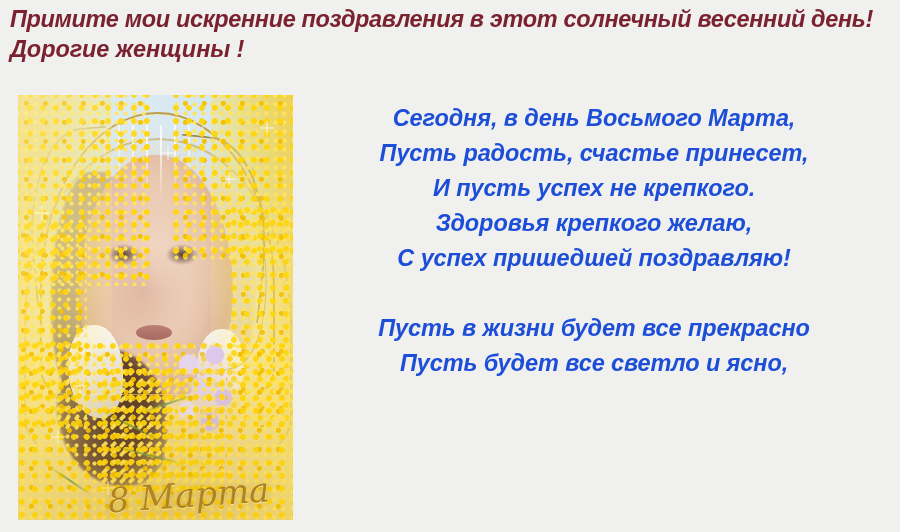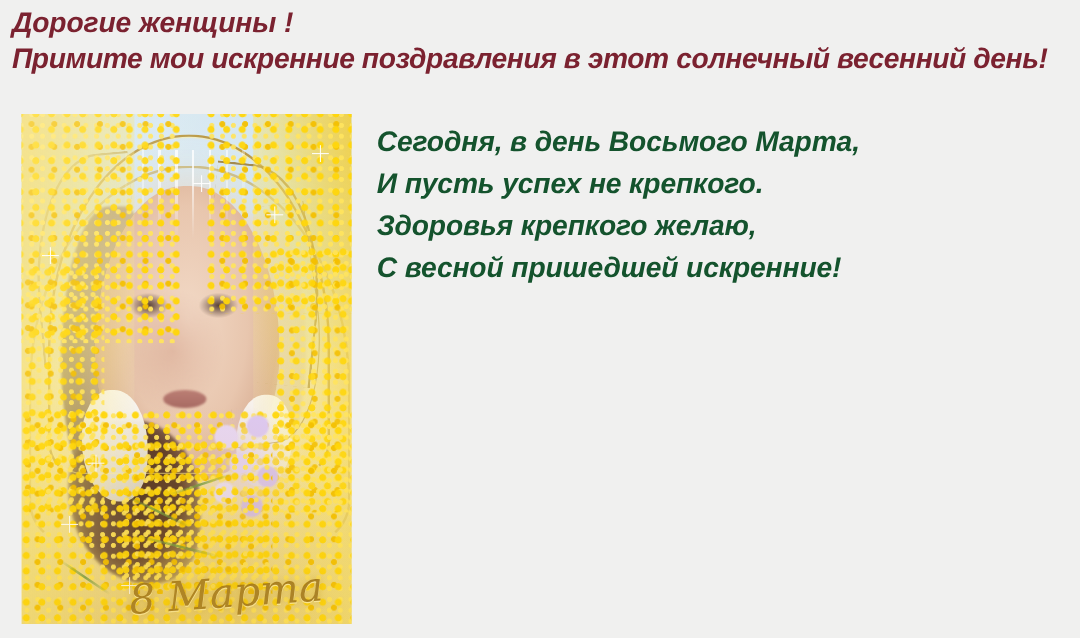--- a/index.html
+++ b/index.html
@@ -278,37 +278,38 @@
   }
 
   
   .poem {
     position: absolute;
     left: 314px;
     top: 101px;
     width: 560px;
   }
   .poem-line {
-    color: #14532d;
+    color: #1d4ed8;
     font-family: "Liberation Sans", "DejaVu Sans", sans-serif;
     font-style: italic;
     font-weight: bold;
     font-size: 23.5px;
     line-height: 35px;
     white-space: nowrap;
     letter-spacing: -0.1px;
+    text-align: center;
   }
   .poem-gap { height: 35px; }
 </style>
 </head>
 <body>
 
 <div class="greeting">
+  <div class="greeting-line l2">Примите мои искренние поздравления в этот солнечный весенний день!</div>
   <div class="greeting-line l1">Дорогие женщины !</div>
-  <div class="greeting-line l2">Примите мои искренние поздравления в этот солнечный весенний день!</div>
 </div>
 
 <div class="photo-card">
   <div class="photo-inner">
     <div class="ph-sky"></div>
 
     <div class="ph-hair-r"></div>
     <div class="ph-hair-l"></div>
     <div class="ph-face"></div>
     <div class="ph-eyes"></div>
@@ -350,19 +351,22 @@
     <div class="spark" style="left:52%; top:12%;"></div>
     <div class="spark" style="left:20%; bottom:30%;"></div>
 
     <div class="ph-callig">8 Марта</div>
     <div class="ph-gloss"></div>
   </div>
 </div>
 
 <div class="poem">
   <div class="poem-line">Сегодня, в день Восьмого Марта,</div>
+  <div class="poem-line">Пусть радость, счастье принесет,</div>
   <div class="poem-line">И пусть успех не крепкого.</div>
   <div class="poem-line">Здоровья крепкого желаю,</div>
-  <div class="poem-line">С весной пришедшей искренние!</div>
+  <div class="poem-line">С успех пришедшей поздравляю!</div>
 
   <div class="poem-gap"></div>
 
+  <div class="poem-line">Пусть в жизни будет все прекрасно</div>
+  <div class="poem-line">Пусть будет все светло и ясно,</div>
 </div>
 
 </body></html>

